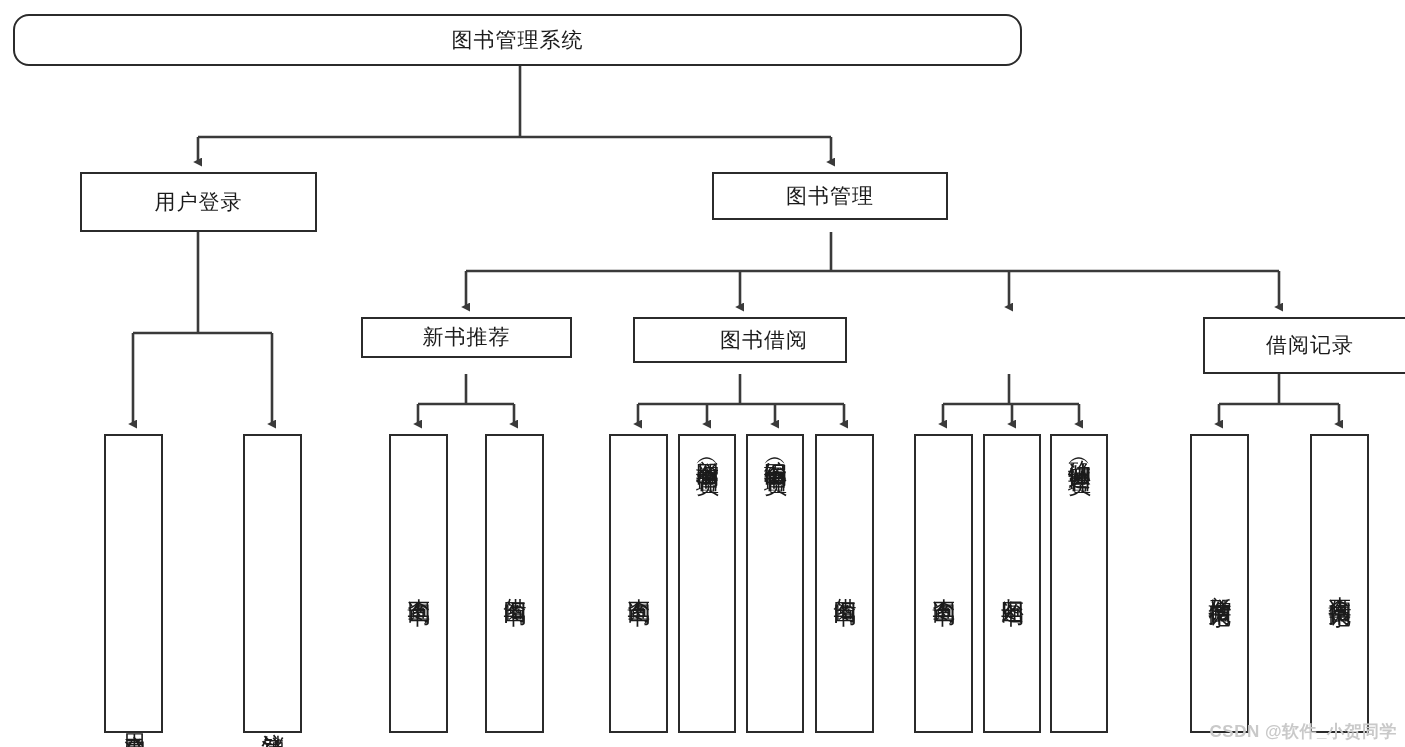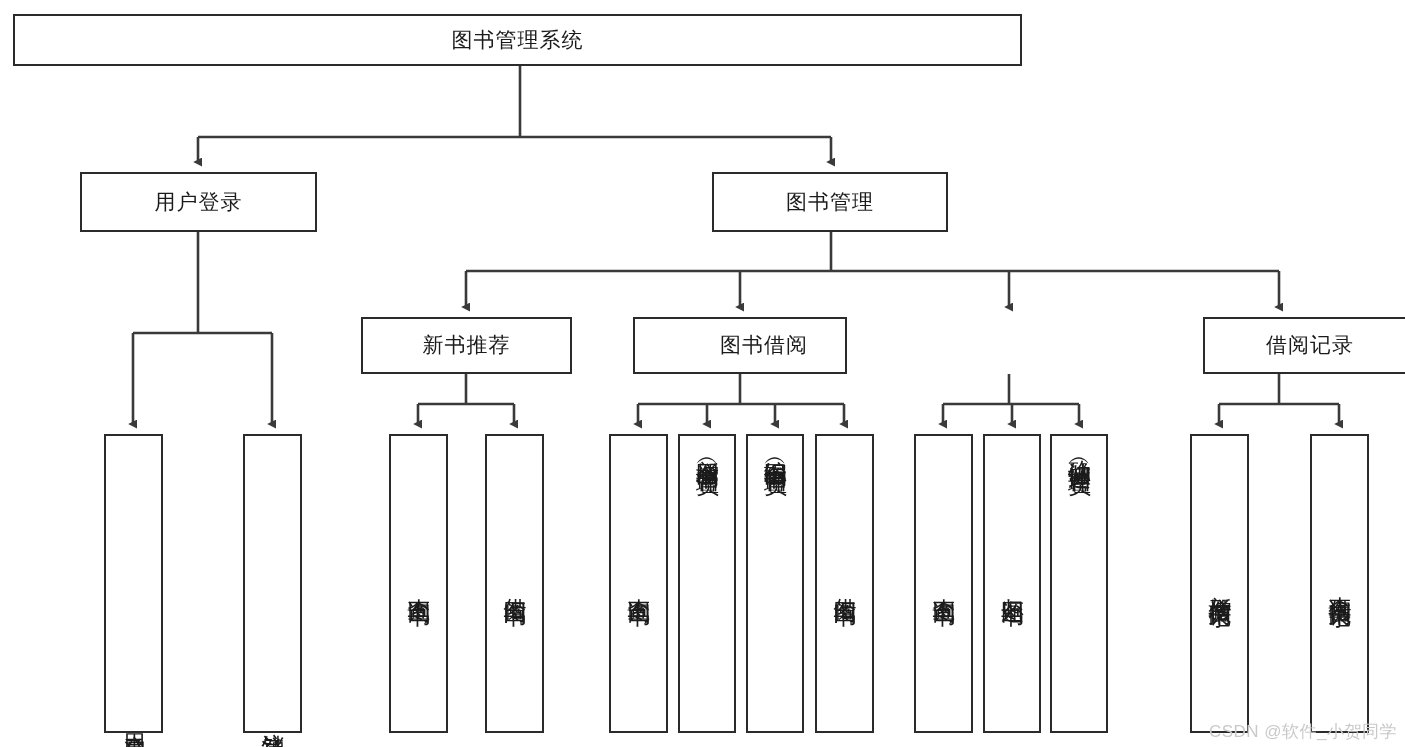--- a/index.html
+++ b/index.html
@@ -49,20 +49,21 @@
 
   #watermark{
     position:absolute;
     right:8px;
     bottom:4px;
     font-size:17px;
     color:#c9c9c9;
     letter-spacing:0.5px;
     white-space:nowrap;
     user-select:none;
+    font-weight:bold;
   }
 </style>
 </head>
 <body>
 
 <div id="canvas">
 
   <svg class="edges" viewBox="0 0 1405 747" xmlns="http://www.w3.org/2000/svg">
     <defs>
       <marker id="arrow" markerWidth="9" markerHeight="9" refX="4.5" refY="4.2" orient="auto" markerUnits="userSpaceOnUse">
@@ -106,35 +107,35 @@
       <path d="M1012,404 L1012,424" marker-end="url(#arrow)"></path>
       <path d="M1079,404 L1079,424" marker-end="url(#arrow)"></path>
 
       <path d="M1279,374 L1279,404"></path>
       <path d="M1219,404 L1339,404"></path>
       <path d="M1219,404 L1219,424" marker-end="url(#arrow)"></path>
       <path d="M1339,404 L1339,424" marker-end="url(#arrow)"></path>
     </g>
   </svg>
 
-  <div class="node root h" style="left:13px;top:14px;width:1009px;height:52px;">
+  <div class="node root h" style="left:13px;top:14px;width:1009px;height:52px;border-radius:16px;">
     <span class="lbl">图书管理系统</span>
   </div>
 
   <div class="node h" style="left:80px;top:172px;width:237px;height:60px;">
     <span class="lbl">用户登录</span>
   </div>
-  <div class="node h" style="left:712px;top:172px;width:236px;height:60px;">
+  <div class="node h" style="left:712px;top:172px;width:236px;height:48px;">
     <span class="lbl">图书管理</span>
   </div>
 
-  <div class="node h" style="left:361px;top:317px;width:211px;height:57px;">
+  <div class="node h" style="left:361px;top:317px;width:211px;height:41px;">
     <span class="lbl">新书推荐</span>
   </div>
-  <div class="node h" style="left:633px;top:317px;width:214px;height:57px;padding-left:48px;">
+  <div class="node h" style="left:633px;top:317px;width:214px;height:46px;padding-left:48px;">
     <span class="lbl">图书借阅</span>
   </div>
   <div class="node h" style="left:1172px;top:317px;width:214px;height:57px;margin-left:31px;">
     <span class="lbl">借阅记录</span>
   </div>
 
   <div class="node v" style="left:104px;top:434px;width:59px;height:299px;">
     <span class="lbl">用户登录</span>
   </div>
   <div class="node v" style="left:243px;top:434px;width:59px;height:299px;">

